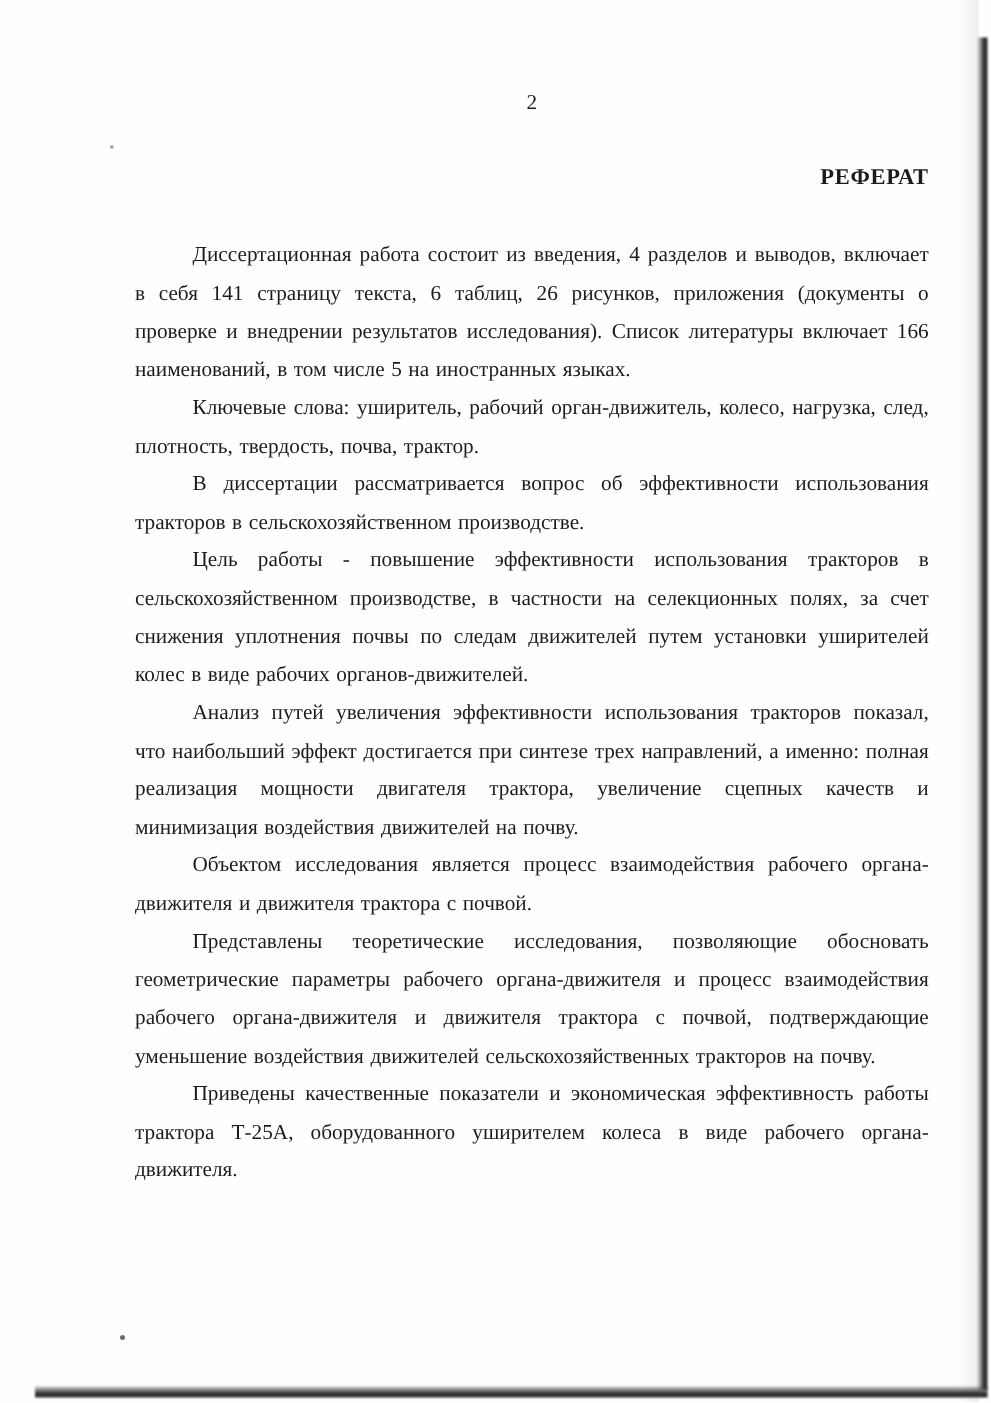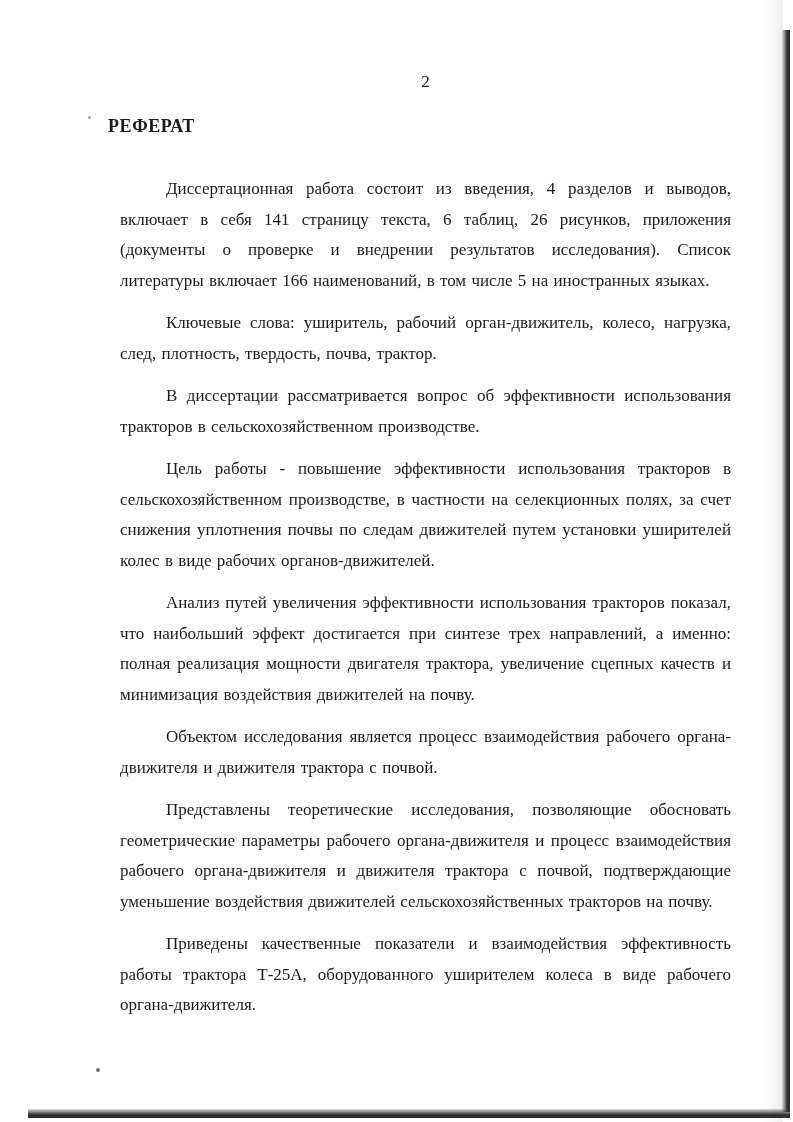--- a/index.html
+++ b/index.html
@@ -69,29 +69,29 @@
     box-sizing: border-box;
     width: 100%;
     padding: 72px 50px 0 108px;
   }
   .page-number {
     text-align: center;
     font-size: 17px;
     line-height: 20px;
   }
   .doc-title {
-    margin: 22px 0 36px 0;
-    text-align: left;
+    margin: 37px 0 36px 0;
+    text-align: right;
     font-size: 18px;
     font-weight: bold;
     letter-spacing: 0.6px;
     line-height: 24px;
   }
   .doc-paragraphs p {
-    margin: 12px;
+    margin: 0;
     font-size: 17px;
     line-height: 30.5px;
     text-align: justify;
     text-indent: 46px;
     word-spacing: 1px;
   }
 </style>
 </head>
 <body>
 
@@ -103,21 +103,21 @@
     <h1 class="doc-title">РЕФЕРАТ</h1>
 
     <div class="doc-paragraphs">
       <p>Диссертационная работа состоит из введения, 4 разделов и выводов, включает в себя 141 страницу текста, 6 таблиц, 26 рисунков, приложения (документы о проверке и внедрении результатов исследования). Список литературы включает 166 наименований, в том числе 5 на иностранных языках.</p>
       <p>Ключевые слова: уширитель, рабочий орган-движитель, колесо, нагрузка, след, плотность, твердость, почва, трактор.</p>
       <p>В диссертации рассматривается вопрос об эффективности использования тракторов в сельскохозяйственном производстве.</p>
       <p>Цель работы - повышение эффективности использования тракторов в сельскохозяйственном производстве, в частности на селекционных полях, за счет снижения уплотнения почвы по следам движителей путем установки уширителей колес в виде рабочих органов-движителей.</p>
       <p>Анализ путей увеличения эффективности использования тракторов показал, что наибольший эффект достигается при синтезе трех направлений, а именно: полная реализация мощности двигателя трактора, увеличение сцепных качеств и минимизация воздействия движителей на почву.</p>
       <p>Объектом исследования является процесс взаимодействия рабочего органа-движителя и движителя трактора с почвой.</p>
       <p>Представлены теоретические исследования, позволяющие обосновать геометрические параметры рабочего органа-движителя и процесс взаимодействия рабочего органа-движителя и движителя трактора с почвой, подтверждающие уменьшение воздействия движителей сельскохозяйственных тракторов на почву.</p>
-      <p>Приведены качественные показатели и взаимодействия эффективность работы трактора Т-25А, оборудованного уширителем колеса в виде рабочего органа-движителя.</p>
+      <p>Приведены качественные показатели и экономическая эффективность работы трактора Т-25А, оборудованного уширителем колеса в виде рабочего органа-движителя.</p>
     </div>
   </div>
 
   <div class="edge-right-soft"></div>
   <div class="edge-right"></div>
   <div class="edge-bottom"></div>
   <div class="speck speck-top"></div>
   <div class="speck speck-bottom"></div>
 
 </div>

